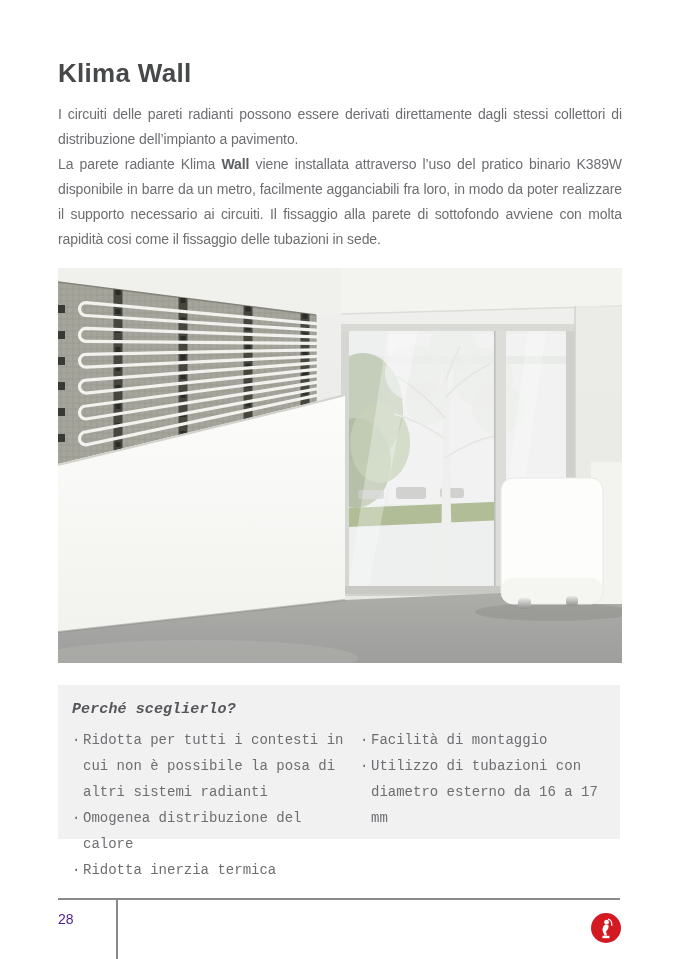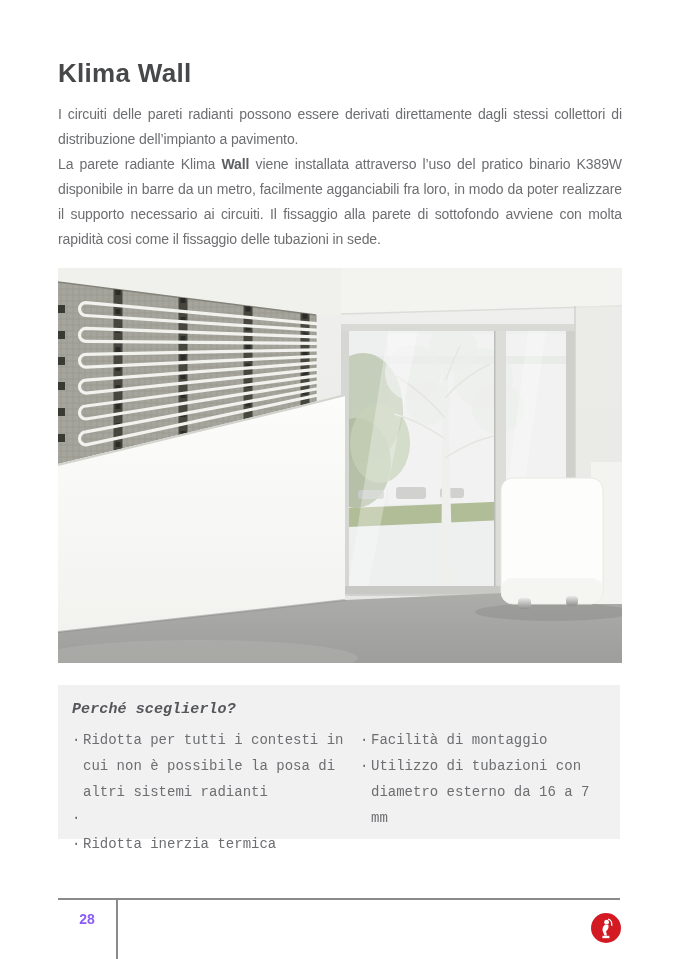--- a/index.html
+++ b/index.html
@@ -29,22 +29,22 @@
   }
   .benefits-cols { display:flex; }
   .benefits-col-left { width:276px; flex:none; }
   .benefits-col-right { flex:1; margin-left:12px; }
   .benefits ul { list-style:none; margin:0; padding:0; }
   .benefits li { display:flex; font-size:14px; line-height:26px; color:#6d6e71; }
   .benefits .bullet { flex:none; width:11px; }
   .footer-rule { position:absolute; left:58px; top:898px; width:562px; height:2px; background:#8a8a8a; }
   .footer-divider { position:absolute; left:116px; top:899px; width:2px; height:60px; background:#8a8a8a; }
   .page-number {
-    position:absolute; left:58px; top:911px; width:58px; text-align:center;
-    font-size:14px; font-weight:bold; color:#8b5cf6;
+    position:absolute; left:58px; top:911px; width:58px; 
+    font-size:14px; font-weight:normal; color:#4c1d95;
   }
   .brand-logo { position:absolute; left:590px; top:912px; width:32px; height:32px; }
 </style>
 </head>
 <body>
 
 <div class="page">
   <div class="content">
 
     <h1 class="page-title">Klima Wall</h1>
@@ -192,36 +192,37 @@
       <h2 class="benefits-title">Perché sceglierlo?</h2>
       <div class="benefits-cols">
         <div class="benefits-col-left">
           <ul>
             <li>
                 <span class="bullet">·</span>
                 <span>Ridotta per tutti i contesti in cui non è possibile la posa di altri sistemi radianti</span>
               </li>
             <li>
                 <span class="bullet">·</span>
+                <span>Omogenea distribuzione del calore</span>
               </li>
             <li>
                 <span class="bullet">·</span>
                 <span>Ridotta inerzia termica</span>
               </li>
           </ul>
         </div>
         <div class="benefits-col-right">
           <ul>
             <li>
                 <span class="bullet">·</span>
                 <span>Facilità di montaggio</span>
               </li>
             <li>
                 <span class="bullet">·</span>
-                <span>Utilizzo di tubazioni con diametro esterno da 16 a 7 mm</span>
+                <span>Utilizzo di tubazioni con diametro esterno da 16 a 17 mm</span>
               </li>
           </ul>
         </div>
       </div>
     </section>
   </div>
 
   <div class="footer-rule"></div>
   <div class="footer-divider"></div>
   <div class="page-number">28</div>

